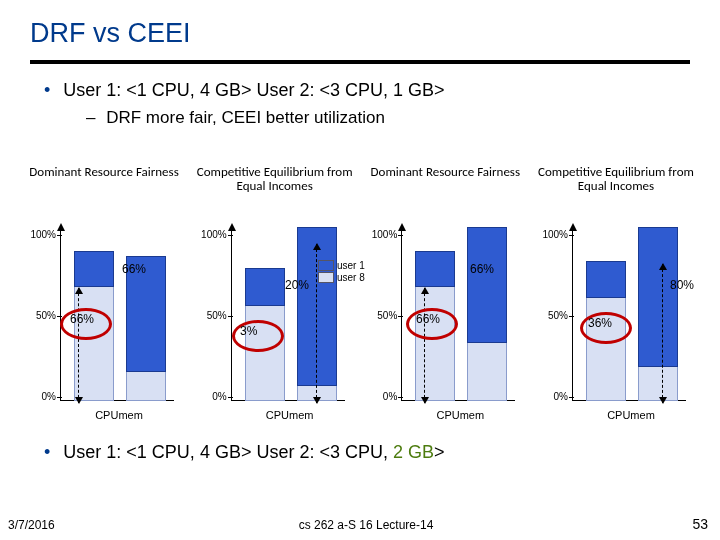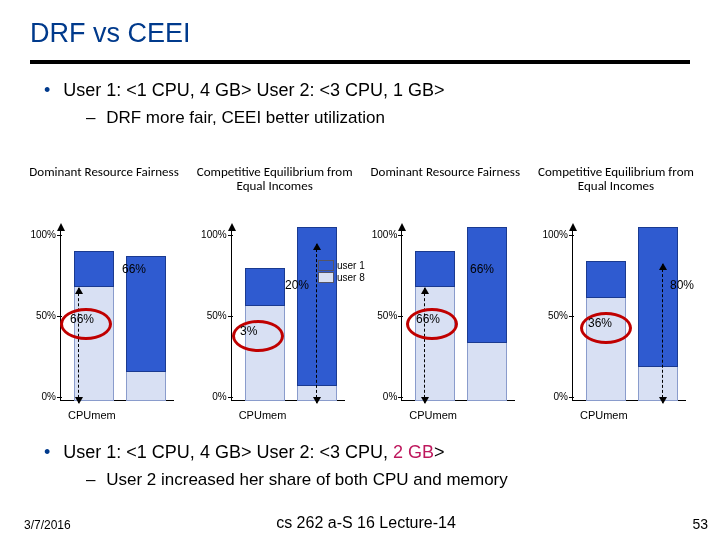--- a/index.html
+++ b/index.html
@@ -3,41 +3,41 @@
 <meta charset="utf-8">
 <style>
 html,body{margin:0;padding:0;width:720px;height:540px;font-family:Arial,Helvetica,sans-serif;background:#fff;color:#000;overflow:hidden}
 .slide{position:relative;width:720px;height:540px}
 .title{position:absolute;left:30px;top:18px;color:#003a8c;font-size:27px;font-weight:normal}
 .title-rule{position:absolute;left:30px;top:60px;width:660px;height:4px;background:#000}
 .bullet1{position:absolute;left:44px;font-size:18px}
 .bullet1 .dot{color:#003a8c;margin-right:8px}
 .bullet2{position:absolute;left:86px;font-size:17px}
 .bullet2 .dash{margin-right:6px}
-.red{color:#be185d}
-.footer-date{position:absolute;left:24px;bottom:8px;font-size:12px;color:#000}
-.footer-center{position:absolute;left:12px;right:0;bottom:8px;text-align:center;font-size:16px}
+.red{color:#4d7c0f}
+.footer-date{position:absolute;left:8px;bottom:8px;font-size:12px;color:#000}
+.footer-center{position:absolute;left:12px;right:0;bottom:8px;text-align:center;font-size:12px}
 .footer-page{position:absolute;right:12px;bottom:8px;font-size:14px}
 .panels{position:absolute;top:165px;left:24px;right:24px;height:260px;display:flex;justify-content:space-between}
 .panel{position:relative;width:160px;height:260px}
 .plabel{position:absolute;top:0;left:0;right:0;text-align:center;font-family:Calibri,Arial,sans-serif;font-size:13px;line-height:1.1}
 .chart{position:absolute;top:64px;left:0;right:0;bottom:24px}
 .axis-y{position:absolute;left:36px;top:0;bottom:0;width:1px;background:#000}
 .axis-x{position:absolute;left:36px;right:10px;bottom:0;height:1px;background:#000}
 .ytick{position:absolute;left:4px;font-size:10px;text-align:right;width:28px}
 .ytick .mark{position:absolute;right:-6px;top:6px;width:5px;height:1px;background:#000}
 .arrowup{position:absolute;left:33px;top:-6px;width:0;height:0;border-left:4px solid transparent;border-right:4px solid transparent;border-bottom:8px solid #000}
 .bars{position:absolute;left:42px;right:14px;top:0;bottom:0}
 .bar{position:absolute;width:40px;bottom:0}
 .bar.cpu{left:8px}
 .bar.mem{left:60px}
 .seg{position:absolute;left:0;right:0}
 .seg.user1{background:#2f5bd0;border:1px solid #1a3a90}
 .seg.user2{background:#d8e0f3;border:1px solid #8a9ccc}
-.xlabels{position:absolute;left:0;right:0;bottom:4px;display:flex;justify-content:flex-start;font-size:11px}
+.xlabels{position:absolute;left:0;right:0;bottom:4px;display:flex;justify-content:center;font-size:11px}
 .legend{position:absolute;top:260px;left:318px;font-size:10px}
 .legend .row{display:flex;align-items:flex-start;margin-bottom:1px}
 .legend .sw{width:14px;height:9px;margin-right:3px;border:1px solid #556}
 .legend .sw.u1{background:#2f5bd0}
 .legend .sw.u2{background:#d8e0f3}
 .annot{position:absolute;font-size:12px}
 .dim-arrow{position:absolute;border-left:1px dashed #000}
 .dim-arrow::before,.dim-arrow::after{content:"";position:absolute;left:-4px;width:0;height:0;border-left:4px solid transparent;border-right:4px solid transparent}
 .dim-arrow::before{top:-1px;border-bottom:7px solid #000}
 .dim-arrow::after{bottom:-1px;border-top:7px solid #000}
@@ -190,21 +190,17 @@
 
   <div class="dim-arrow" style="left:662px;top:264px;height:139px"></div>
   <div class="annot" style="left:670px;top:278px">80%</div>
   <div class="ring" style="left:580px;top:312px;width:46px;height:26px"></div>
   <div class="annot" style="left:588px;top:316px">36%</div>
 
   <div class="bullet1" style="top:442px">
     <span class="dot">•</span>
     <span>User 1: &lt;1 CPU, 4 GB&gt;   User 2: &lt;3 CPU, </span><span class="red">2 GB</span><span>&gt;</span>
   </div>
-  <div class="bullet2" style="top:470px">
-    <span class="dash">–</span>
-    <span>User 2 increased her share of both CPU and memory</span>
-  </div>
 
   <div class="footer-date">3/7/2016</div>
   <div class="footer-center">cs 262 a-S 16 Lecture-14</div>
   <div class="footer-page">53</div>
 </div>
 
 </body></html>

